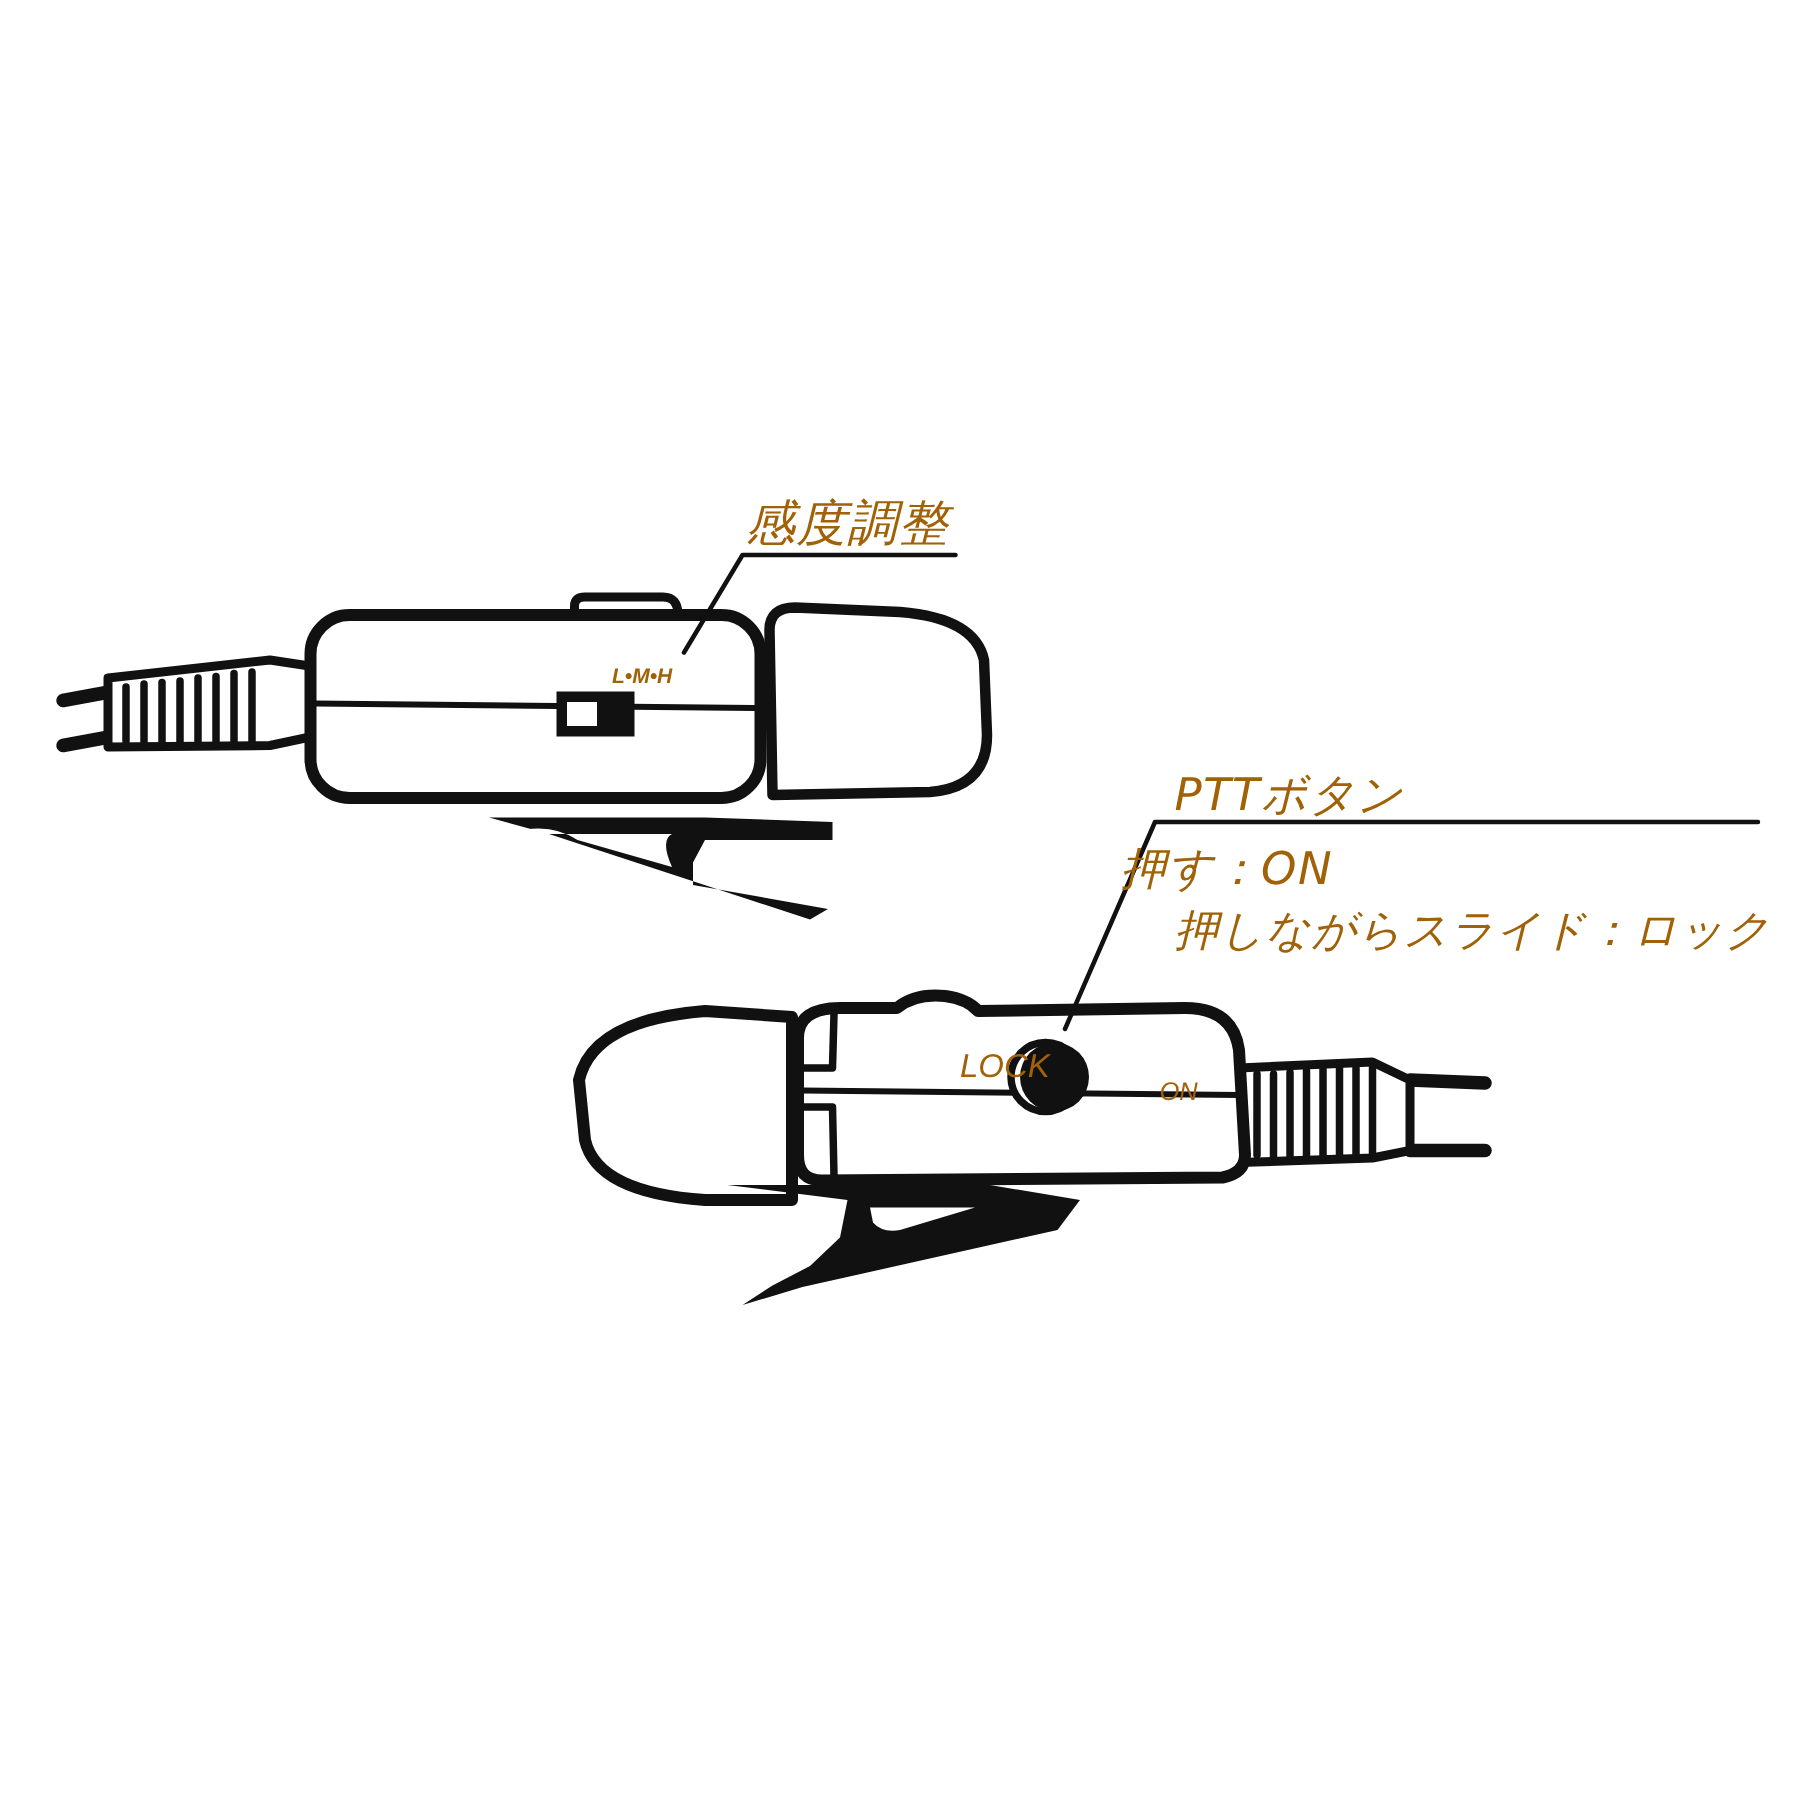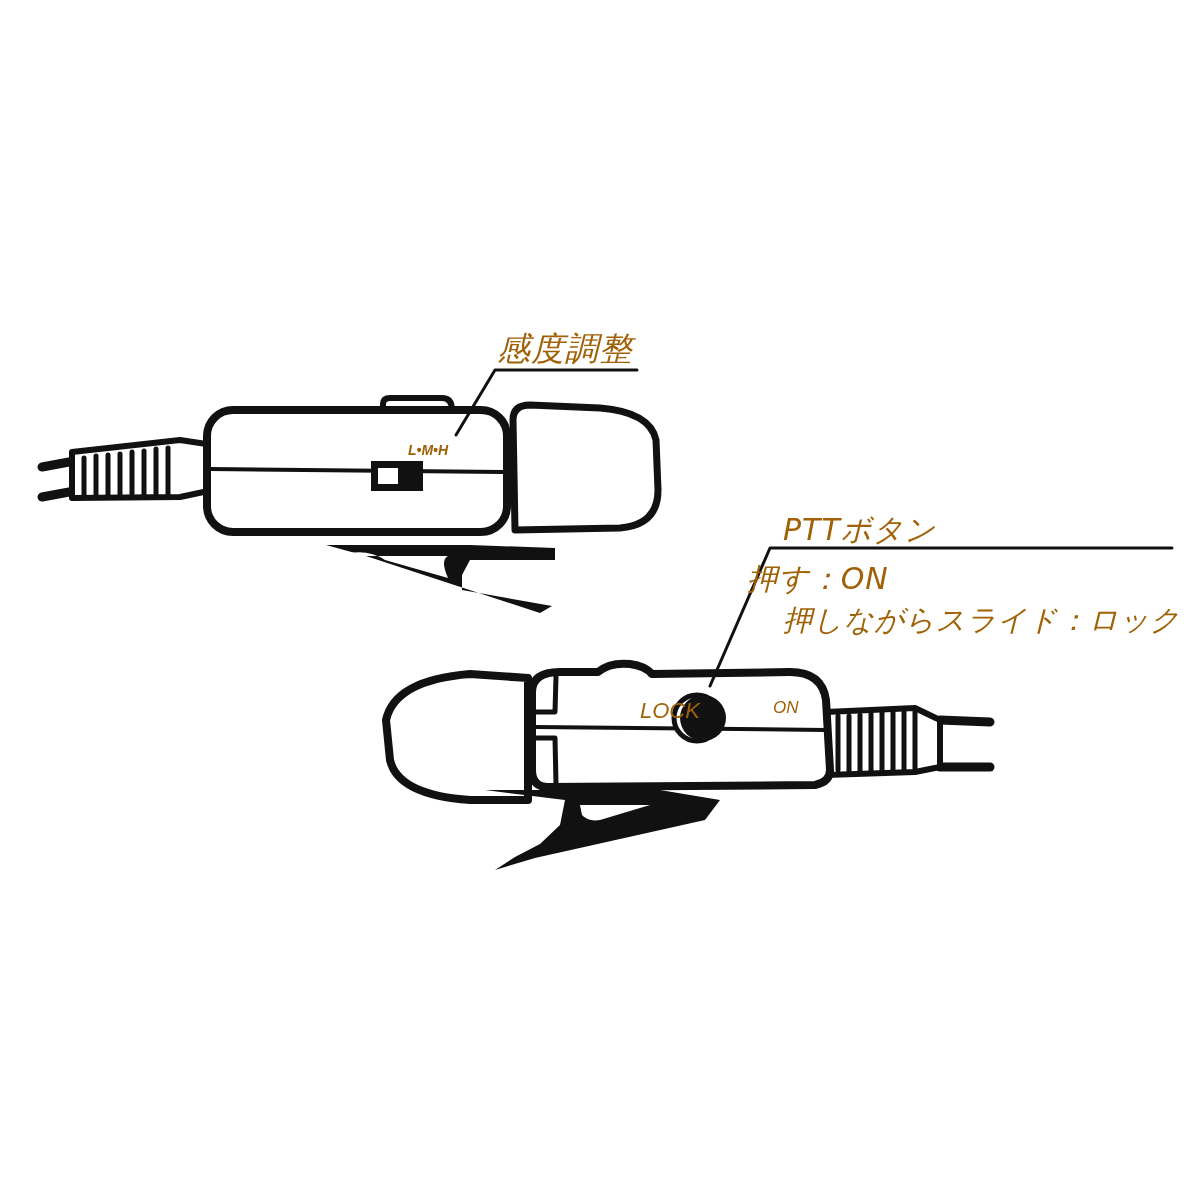--- a/index.html
+++ b/index.html
@@ -83,13 +83,13 @@
 </svg>
 
 <div class="label label-jp" style="left:497px; top:327px; font-size:33px;">感度調整</div>
 <div class="label small" style="left:372px; top:442px; font-size:14px;">L•M•H</div>
 
 <div class="label label-jp" style="left:783px; top:510px;">PTTボタン</div>
 <div class="label label-jp" style="left:747px; top:559px;">押す：ON</div>
 <div class="label label-jp" style="left:783px; top:601px; font-size:29px;text-align:right;">押しながらスライド：ロック</div>
 
 <div class="label small" style="left:604px; top:698px; font-weight:normal; font-size:22px;">LOCK</div>
-<div class="label small" style="left:737px; top:698px; font-weight:normal; font-size:17px;">ON</div>
+<div class="label small" style="left:737px; top:718px; font-weight:normal; font-size:17px;">ON</div>
 
 </body></html>

